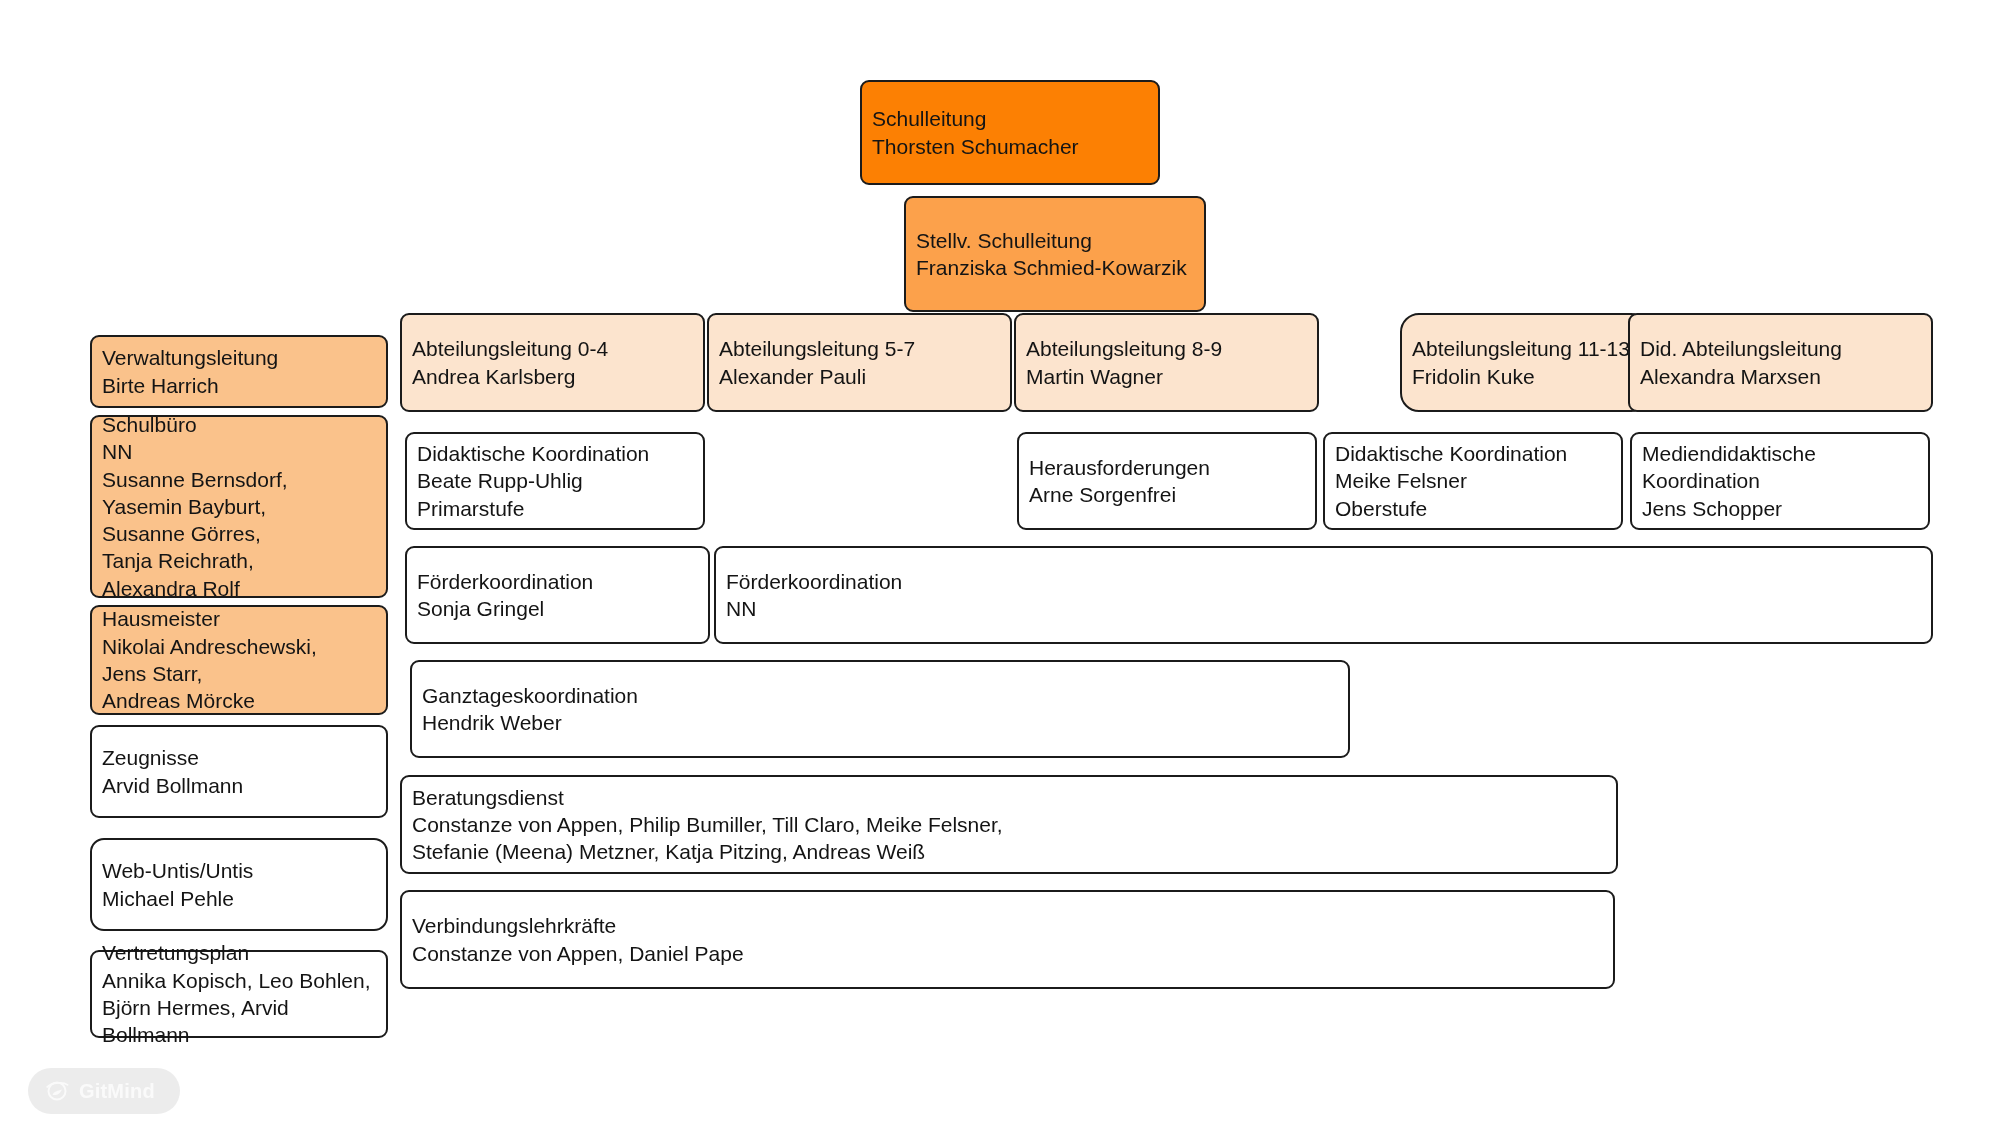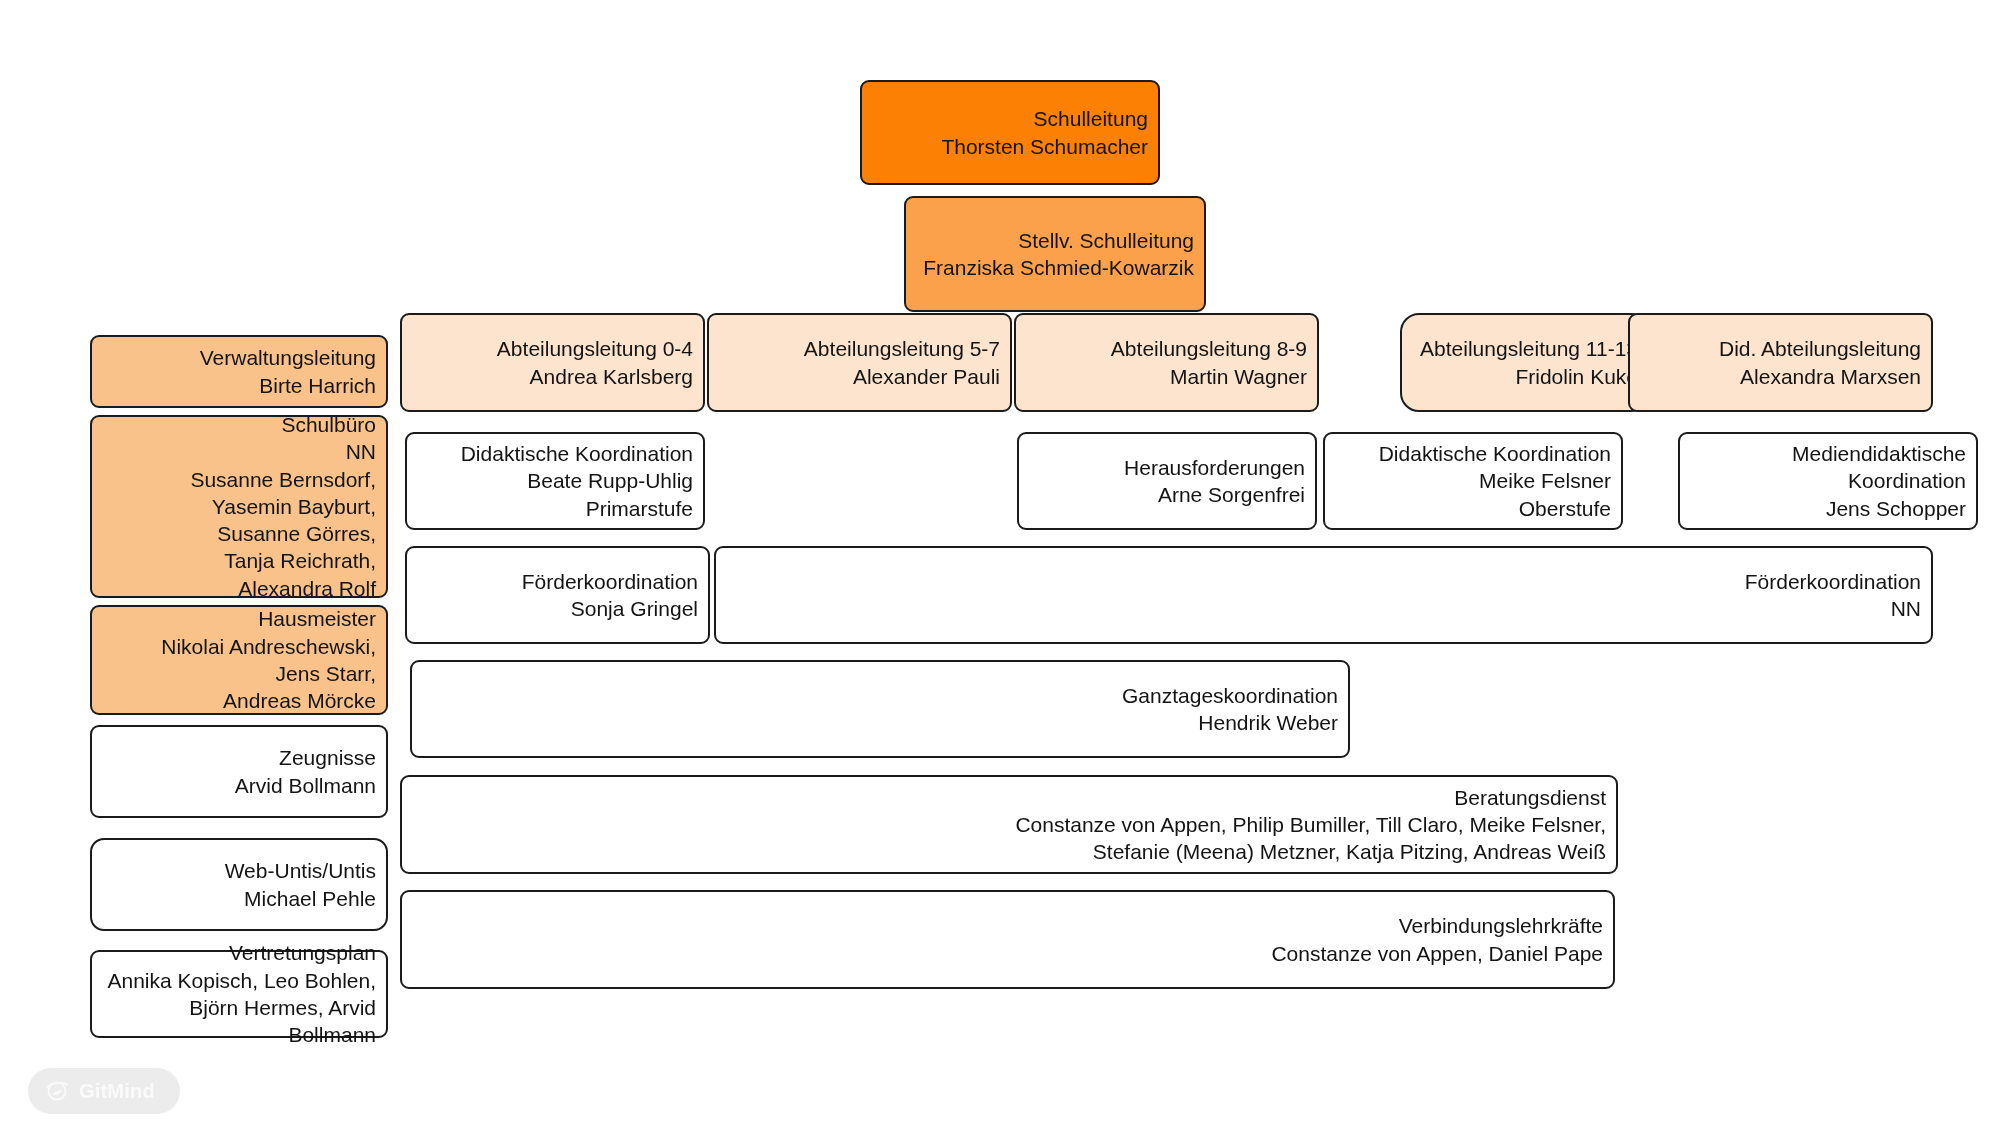--- a/index.html
+++ b/index.html
@@ -24,21 +24,21 @@
   }
 
   .node {
     position: absolute;
     box-sizing: border-box;
     border: 2.5px solid #1b1b1b;
     border-radius: 9px;
     display: flex;
     align-items: center;
     justify-content: center;
-    text-align: right;
+    text-align: left;
     line-height: 1.30;
     font-size: 21px;
     color: #141414;
     background: #ffffff;
     padding: 4px 10px;
     white-space: pre-line;
   }
 
   
   .lvl-root   { background: #FC8003; }
@@ -116,21 +116,21 @@
     <div class="node lvl-dept" style="left: 1628px; top: 313px; width: 305px; height: 99px;"><span class="txt">Did. Abteilungsleitung
 Alexandra Marxsen</span></div>
     <div class="node lvl-plain" style="left: 405px; top: 432px; width: 300px; height: 98px;"><span class="txt">Didaktische Koordination
 Beate Rupp-Uhlig
 Primarstufe</span></div>
     <div class="node lvl-plain" style="left: 1017px; top: 432px; width: 300px; height: 98px;"><span class="txt">Herausforderungen
 Arne Sorgenfrei</span></div>
     <div class="node lvl-plain" style="left: 1323px; top: 432px; width: 300px; height: 98px;"><span class="txt">Didaktische Koordination
 Meike Felsner
 Oberstufe</span></div>
-    <div class="node lvl-plain" style="left: 1630px; top: 432px; width: 300px; height: 98px; margin-left: 48px;"><span class="txt">Mediendidaktische
+    <div class="node lvl-plain" style="left: 1630px; top: 432px; width: 300px; height: 98px;"><span class="txt">Mediendidaktische
 Koordination
 Jens Schopper</span></div>
     <div class="node lvl-plain" style="left: 405px; top: 546px; width: 305px; height: 98px;"><span class="txt">Förderkoordination
 Sonja Gringel</span></div>
     <div class="node lvl-plain" style="left: 714px; top: 546px; width: 1219px; height: 98px;"><span class="txt">Förderkoordination
 NN</span></div>
     <div class="node lvl-plain" style="left: 410px; top: 660px; width: 940px; height: 98px;"><span class="txt">Ganztageskoordination
 Hendrik Weber</span></div>
     <div class="node lvl-plain" style="left: 400px; top: 775px; width: 1218px; height: 99px;"><span class="txt">Beratungsdienst
 Constanze von Appen, Philip Bumiller, Till Claro, Meike Felsner,

